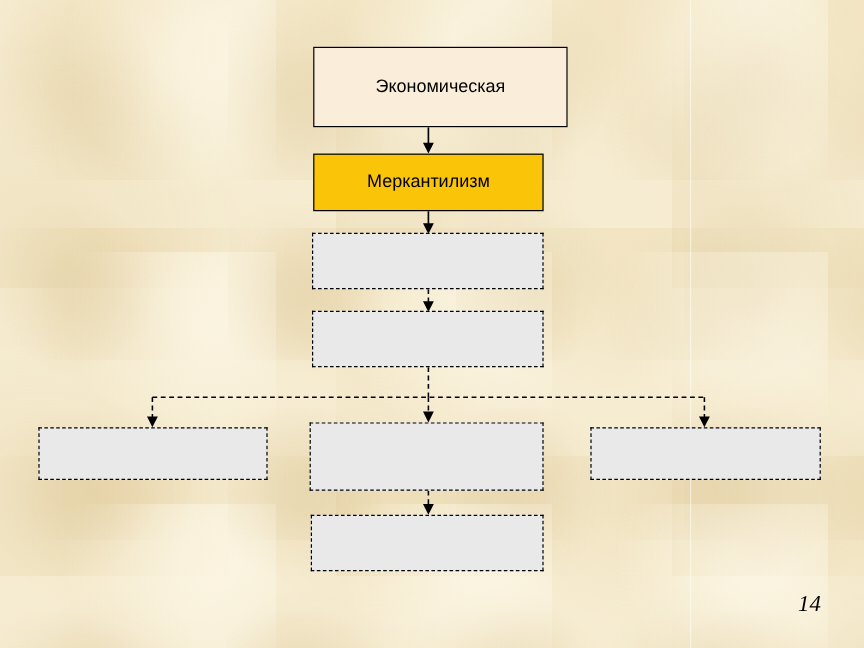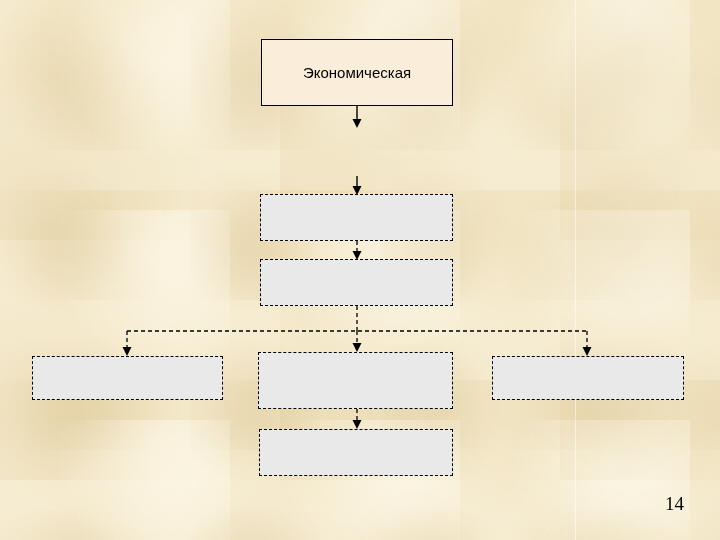--- a/index.html
+++ b/index.html
@@ -45,21 +45,21 @@
     display: flex;
     flex-direction: column;
     align-items: center;
     justify-content: center;
     text-align: center;
     font-size: 15px;
     line-height: 22px;
   }
   .box-root {
     left: 261px; top: 39px;
-    width: 192px; height: 67px;
+    width: 212px; height: 67px;
     background: #faeeda;
     border: 1px solid #000;
   }
   .box-yellow {
     left: 261px; top: 128px;
     width: 192px; height: 48px;
     background: #fac509;
     border: 1px solid #000;
   }
   .box-ph {
@@ -74,20 +74,21 @@
   .ph-bottom { left: 259px; top: 429px; width: 194px; height: 47px; }
   .page-number {
     position: absolute;
     top: 493px;
     right: 36px;
     width: 60px;
     text-align: right;
     font-family: "Liberation Serif", serif;
     font-size: 19px;
     color: #000;
+    font-style: italic;
   }
 </style>
 </head>
 <body>
 
 <div class="slide">
 
   <div class="seam"></div>
 
   <svg class="connectors" viewBox="0 0 720 540" xmlns="http://www.w3.org/2000/svg">
@@ -133,20 +134,23 @@
     <g>
       <line x1="357" y1="409" x2="357" y2="421" stroke="#000" stroke-width="1.3" stroke-dasharray="4 3"></line>
       <polygon points="357,429 352.5,420 361.5,420" fill="#000"></polygon>
     </g>
   </svg>
 
   <div class="box box-root">
     <div>Экономическая</div>
   </div>
 
+  <div class="box box-yellow">
+    <div>Меркантилизм</div>
+  </div>
 
   <div class="box box-ph ph-1"></div>
   <div class="box box-ph ph-2"></div>
   <div class="box box-ph ph-left"></div>
   <div class="box box-ph ph-mid"></div>
   <div class="box box-ph ph-right"></div>
   <div class="box box-ph ph-bottom"></div>
 
   <div class="page-number">14</div>
 

